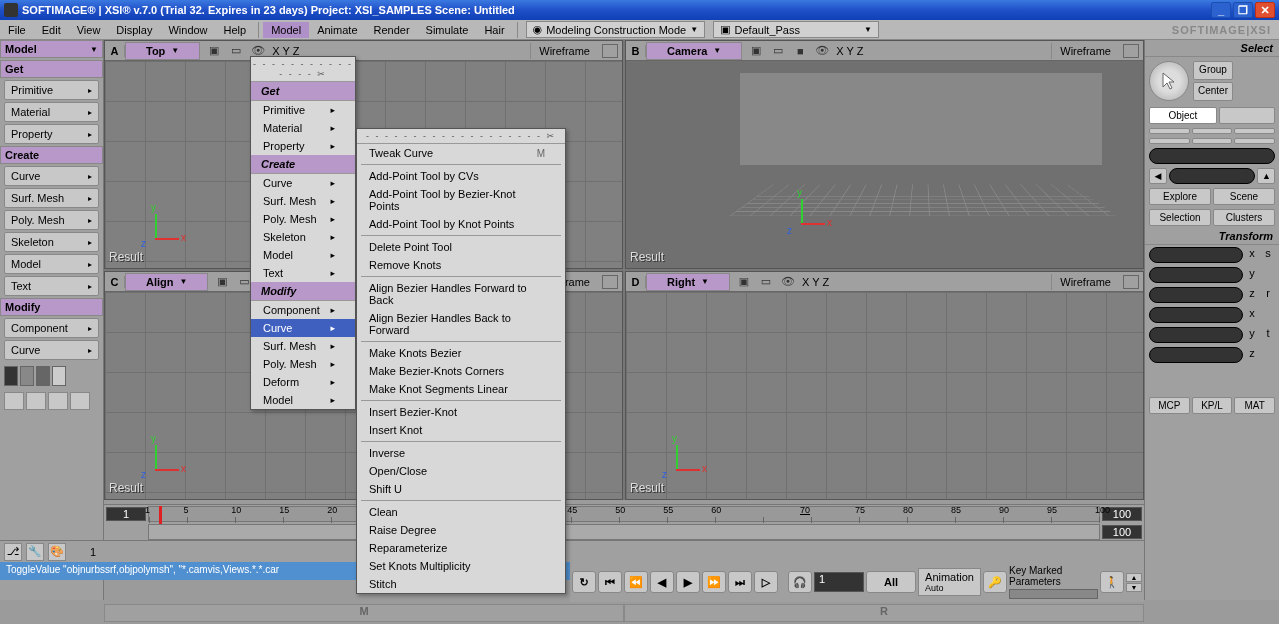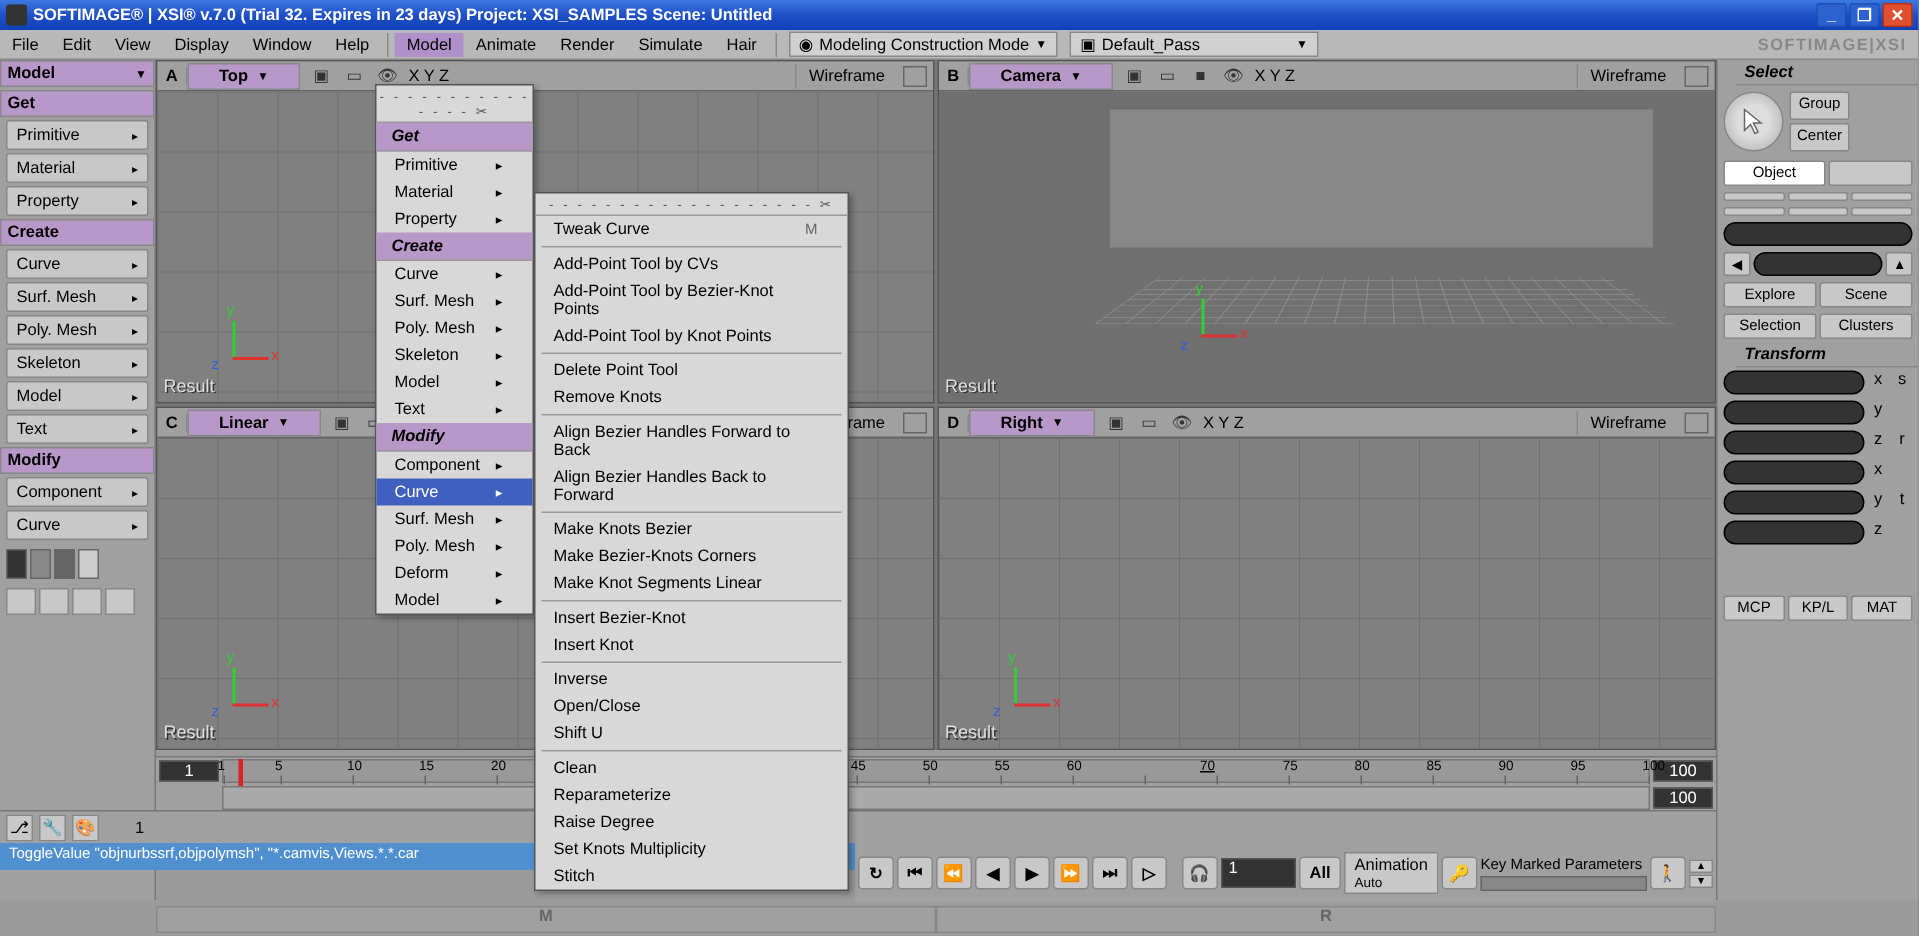--- a/index.html
+++ b/index.html
@@ -49,21 +49,21 @@
 .viewport .axis { position: absolute; }
 .axis .x { position: absolute; width: 24px; height: 2px; background: #e03030; }
 .axis .y { position: absolute; width: 2px; height: 24px; background: #30d030; }
 .axis .lx { position: absolute; color: #e03030; font-size: 10px; }
 .axis .ly { position: absolute; color: #30d030; font-size: 10px; }
 .axis .lz { position: absolute; color: #3060e0; font-size: 10px; }
 .camera-floor { position: absolute; left: 20%; right: 5%; bottom: 25%; height: 35%; background: repeating-linear-gradient(90deg, #888 0, #888 1px, transparent 1px, transparent 20px), repeating-linear-gradient(0deg, #888 0, #888 1px, transparent 1px, transparent 8px); transform: perspective(200px) rotateX(55deg); transform-origin: bottom; }
 
 
 .rightpanel { position: absolute; right: 0; top: 40px; width: 135px; height: 560px; background: #a0a0a0; border-left: 1px solid #777; }
-.rightpanel .rhead { background: #a0a0a0; padding: 2px 6px; font-weight: bold; font-style: italic; border-bottom: 1px solid #888; margin-left: 12px; }
+.rightpanel .rhead { background: #a0a0a0; padding: 2px 6px; font-weight: bold; font-style: italic; text-align: right; border-bottom: 1px solid #888; }
 .rightpanel .row { display: flex; gap: 2px; padding: 2px 4px; }
 .rightpanel .rbtn { flex: 1; background: #c8c8c8; border: 1px solid #888; padding: 2px 4px; text-align: center; border-radius: 2px; font-size: 10px; }
 .rightpanel .cursor-circle { width: 40px; height: 40px; border-radius: 50%; background: radial-gradient(circle, #ddd 40%, #aaa 100%); border: 1px solid #888; margin: 4px; display: flex; align-items: center; justify-content: center; }
 .rightpanel .pill { flex:1; height: 16px; background: #333; border: 1px solid #000; border-radius: 8px; }
 .rightpanel .label-col { width: 14px; text-align: center; }
 .rightpanel .toprow { display:flex; }
 .rightpanel .col-btns { display:flex; flex-direction:column; gap:2px; padding: 4px 4px 4px 0; }
 
 
 .timeline { position: absolute; left: 104px; top: 504px; width: 1040px; height: 36px; background: #a0a0a0; border-top: 1px solid #777; }
@@ -267,21 +267,21 @@
           <div class="lx" style="left:36px; top:-6px">x</div>
         <div class="lz" style="left:-4px; top:2px">z</div>
       </div>
       <div class="result">Result</div>
     </div>
   </div>
   <div class="viewport">
     <div class="vp-header">
       <div class="vp-letter">C</div>
       <div class="vp-name">
-          <span>Linear</span>
+          <span>Align</span>
           <span style="font-size:8px">▼</span>
         </div>
       <div class="vp-icons">
         <div class="vp-icon">▣</div>
         <div class="vp-icon">▭</div>
         <div class="vp-icon">👁</div>
         <span>X Y Z</span>
       </div>
       <div class="vp-mode">Wireframe</div>
       <div class="vp-sq"></div>
@@ -479,21 +479,21 @@
   <div class="tbtn">⏮</div>
   <div class="tbtn">⏪</div>
   <div class="tbtn">◀</div>
   <div class="tbtn">▶</div>
   <div class="tbtn">⏩</div>
   <div class="tbtn">⏭</div>
   <div class="tbtn">▷</div>
   <div style="width:6px"></div>
   <div class="tbtn">🎧</div>
   <div class="tinput">1</div>
-  <div class="tbtn" style="width:auto;padding:0 6px">All</div>
+  <div class="tbtn" style="width:auto;padding:0 17px">All</div>
   <div class="anim-btn">
     <div>Animation</div>
     <div style="font-size:9px">Auto</div>
   </div>
   <div class="tbtn">🔑</div>
   <div style="flex:1">
     <div class="key-label">Key Marked Parameters</div>
     <div style="height:10px;background:#888;border:1px solid #666;margin-top:2px"></div>
   </div>
   <div class="tbtn">🚶</div>
@@ -630,24 +630,24 @@
       <span>Open/Close</span>
     </div>
     <div class="dm-item">
       <span>Shift U</span>
     </div>
     <div class="dm-sep"></div>
     <div class="dm-item">
       <span>Clean</span>
     </div>
     <div class="dm-item">
+      <span>Raise Degree</span>
+    </div>
+    <div class="dm-item">
       <span>Reparameterize</span>
     </div>
     <div class="dm-item">
-      <span>Raise Degree</span>
-    </div>
-    <div class="dm-item">
       <span>Set Knots Multiplicity</span>
     </div>
     <div class="dm-item">
       <span>Stitch</span>
     </div>
   </div>
 
 </body></html>

